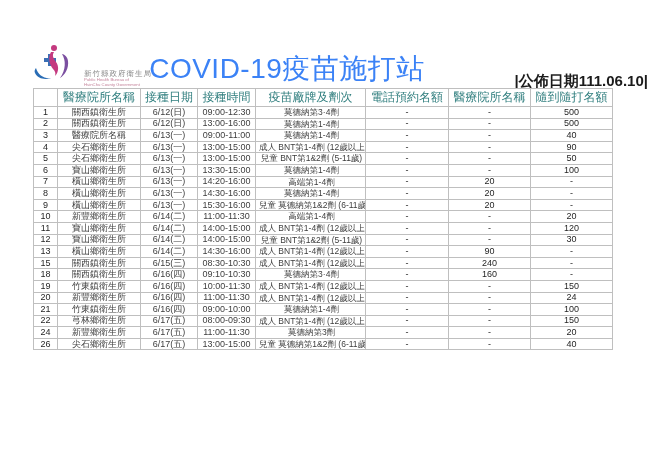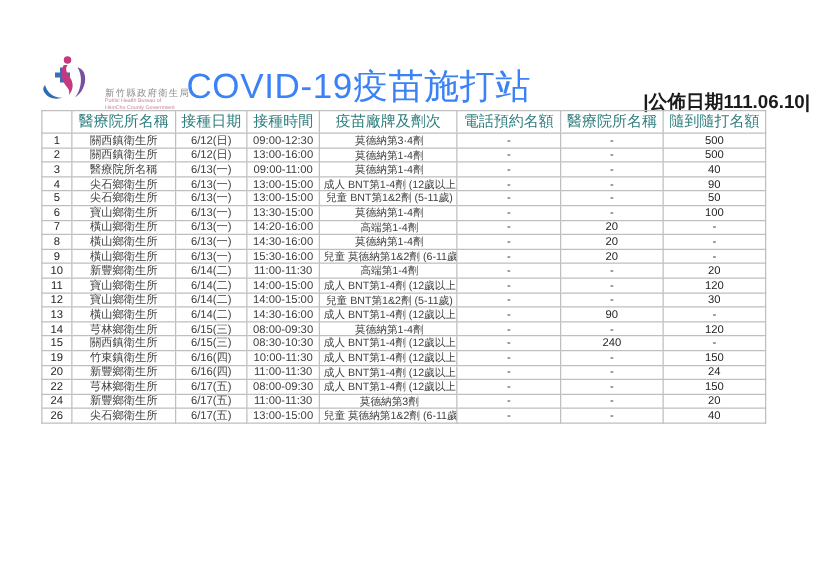--- a/index.html
+++ b/index.html
@@ -214,58 +214,68 @@
         <td class="c0">13</td>
         <td class="c1">橫山鄉衛生所</td>
         <td class="c2">6/14(二)</td>
         <td class="c3">14:30-16:00</td>
         <td class="c4">成人 BNT第1-4劑 (12歲以上)</td>
         <td class="c5">-</td>
         <td class="c6">90</td>
         <td class="c7">-</td>
       </tr>
       <tr>
-        <td class="c0">14</td>
-        <td class="c1">芎林鄉衛生所</td>
-        <td class="c2">6/15(三)</td>
-        <td class="c3">08:00-09:30</td>
-        <td class="c4">莫德納第1-4劑</td>
-        <td class="c5">-</td>
-        <td class="c6">-</td>
-        <td class="c7">120</td>
-      </tr>
-      <tr>
         <td class="c0">15</td>
         <td class="c1">關西鎮衛生所</td>
         <td class="c2">6/15(三)</td>
         <td class="c3">08:30-10:30</td>
         <td class="c4">成人 BNT第1-4劑 (12歲以上)</td>
         <td class="c5">-</td>
         <td class="c6">240</td>
         <td class="c7">-</td>
       </tr>
       <tr>
+        <td class="c0">18</td>
+        <td class="c1">關西鎮衛生所</td>
+        <td class="c2">6/16(四)</td>
+        <td class="c3">09:10-10:30</td>
+        <td class="c4">莫德納第3·4劑</td>
+        <td class="c5">-</td>
+        <td class="c6">160</td>
+        <td class="c7">-</td>
+      </tr>
+      <tr>
         <td class="c0">19</td>
         <td class="c1">竹東鎮衛生所</td>
         <td class="c2">6/16(四)</td>
         <td class="c3">10:00-11:30</td>
         <td class="c4">成人 BNT第1-4劑 (12歲以上)</td>
         <td class="c5">-</td>
         <td class="c6">-</td>
         <td class="c7">150</td>
       </tr>
       <tr>
         <td class="c0">20</td>
         <td class="c1">新豐鄉衛生所</td>
         <td class="c2">6/16(四)</td>
         <td class="c3">11:00-11:30</td>
         <td class="c4">成人 BNT第1-4劑 (12歲以上)</td>
         <td class="c5">-</td>
         <td class="c6">-</td>
         <td class="c7">24</td>
+      </tr>
+      <tr>
+        <td class="c0">21</td>
+        <td class="c1">竹東鎮衛生所</td>
+        <td class="c2">6/16(四)</td>
+        <td class="c3">09:00-10:00</td>
+        <td class="c4">莫德納第1-4劑</td>
+        <td class="c5">-</td>
+        <td class="c6">-</td>
+        <td class="c7">100</td>
       </tr>
       <tr>
         <td class="c0">22</td>
         <td class="c1">芎林鄉衛生所</td>
         <td class="c2">6/17(五)</td>
         <td class="c3">08:00-09:30</td>
         <td class="c4">成人 BNT第1-4劑 (12歲以上)</td>
         <td class="c5">-</td>
         <td class="c6">-</td>
         <td class="c7">150</td>

